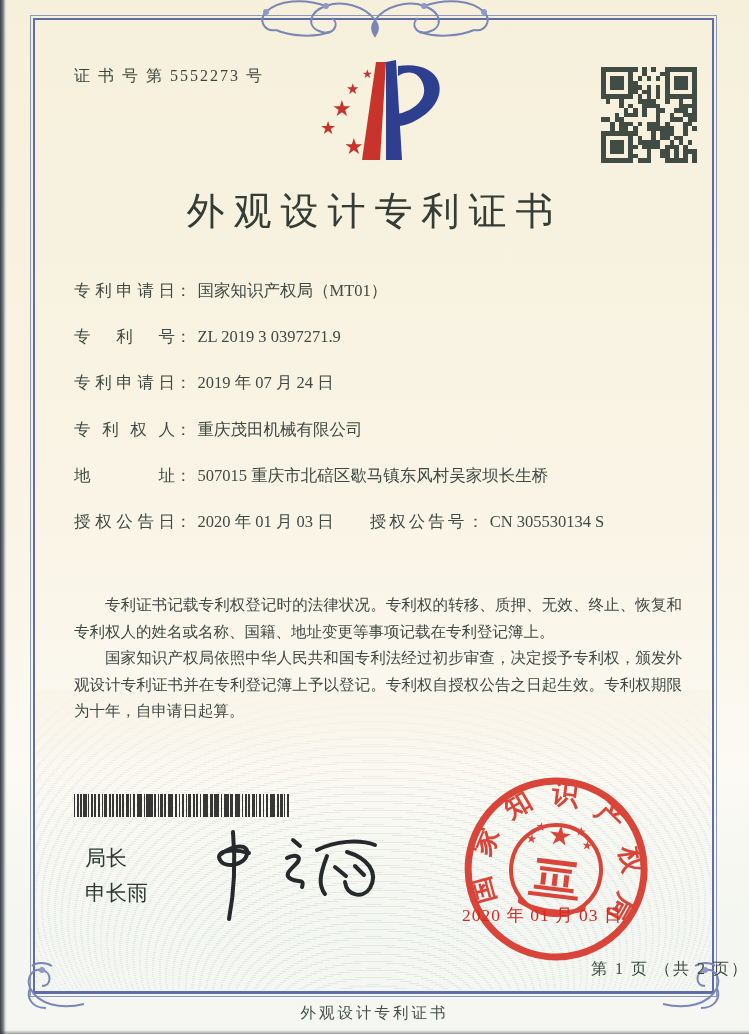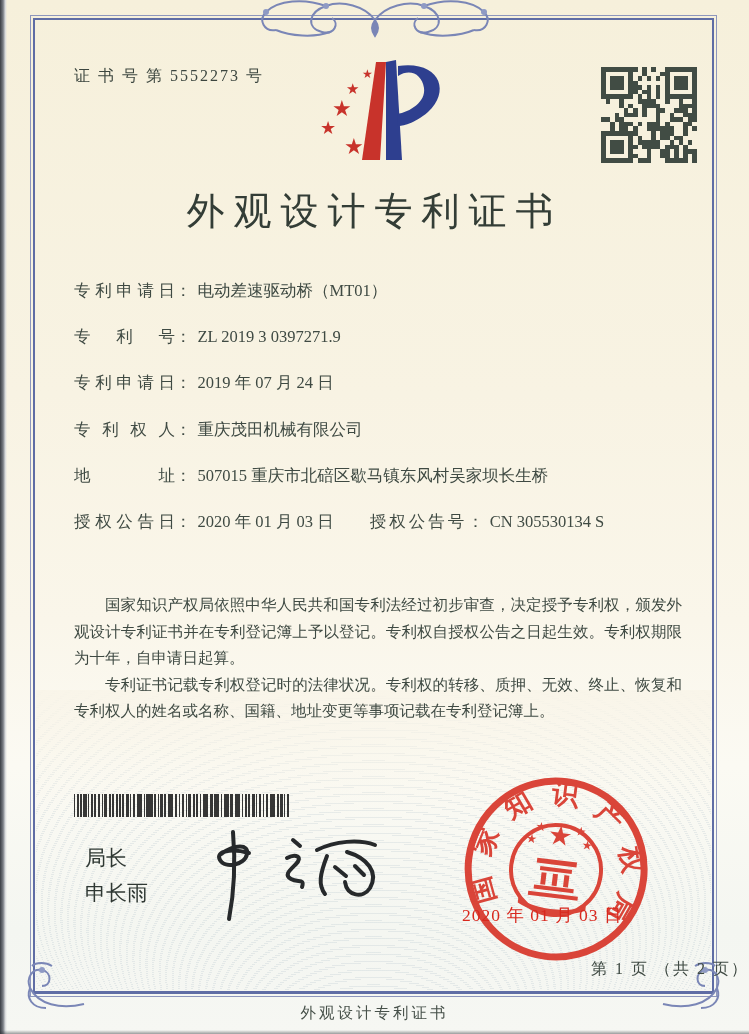--- a/index.html
+++ b/index.html
@@ -363,42 +363,42 @@
       <span style="grid-area: 21 / 17;"></span>
       <span style="grid-area: 21 / 18;"></span>
       <span style="grid-area: 21 / 19;"></span>
       <span style="grid-area: 21 / 21;"></span>
     </div>
 
   <div class="title">外观设计专利证书</div>
 
   <div class="fields">
     <div class="frow">
-      <span class="flabel">专利申请日</span><span class="colon">：</span><span>电动差速驱动桥（MT01）</span>
+      <span class="flabel">专利申请日</span><span class="colon">：</span><span>国家知识产权局（MT01）</span>
     </div>
     <div class="frow">
       <span class="flabel">专利号</span><span class="colon">：</span><span>ZL 2019 3 0397271.9</span>
     </div>
     <div class="frow">
       <span class="flabel">专利申请日</span><span class="colon">：</span><span>2019 年 07 月 24 日</span>
     </div>
     <div class="frow">
       <span class="flabel">专利权人</span><span class="colon">：</span><span>重庆茂田机械有限公司</span>
     </div>
     <div class="frow">
       <span class="flabel">地址</span><span class="colon">：</span><span>507015 重庆市北碚区歇马镇东风村吴家坝长生桥</span>
     </div>
     <div class="frow">
       <span class="flabel">授权公告日</span><span class="colon">：</span><span>2020 年 01 月 03 日</span><span class="grant-no"><span class="flabel2">授权公告号</span><span class="colon">：</span><span>CN 305530134 S</span></span>
     </div>
   </div>
 
   <div class="paras">
+    <p>专利证书记载专利权登记时的法律状况。专利权的转移、质押、无效、终止、恢复和专利权人的姓名或名称、国籍、地址变更等事项记载在专利登记簿上。</p>
     <p>国家知识产权局依照中华人民共和国专利法经过初步审查，决定授予专利权，颁发外观设计专利证书并在专利登记簿上予以登记。专利权自授权公告之日起生效。专利权期限为十年，自申请日起算。</p>
-    <p>专利证书记载专利权登记时的法律状况。专利权的转移、质押、无效、终止、恢复和专利权人的姓名或名称、国籍、地址变更等事项记载在专利登记簿上。</p>
   </div>
 
   <div class="barcode"></div>
 
   <div class="officer">
     <div>局长</div>
     <div>申长雨</div>
   </div>
 
   <svg class="signature" width="190" height="100" viewBox="0 0 190 100">

